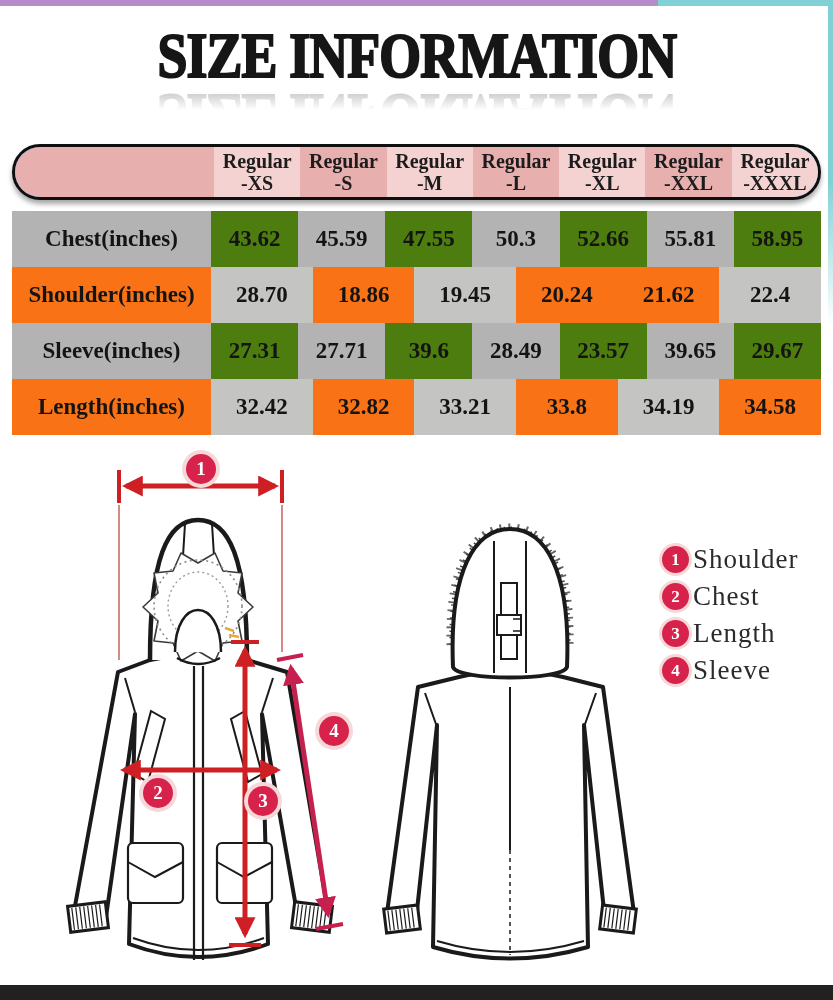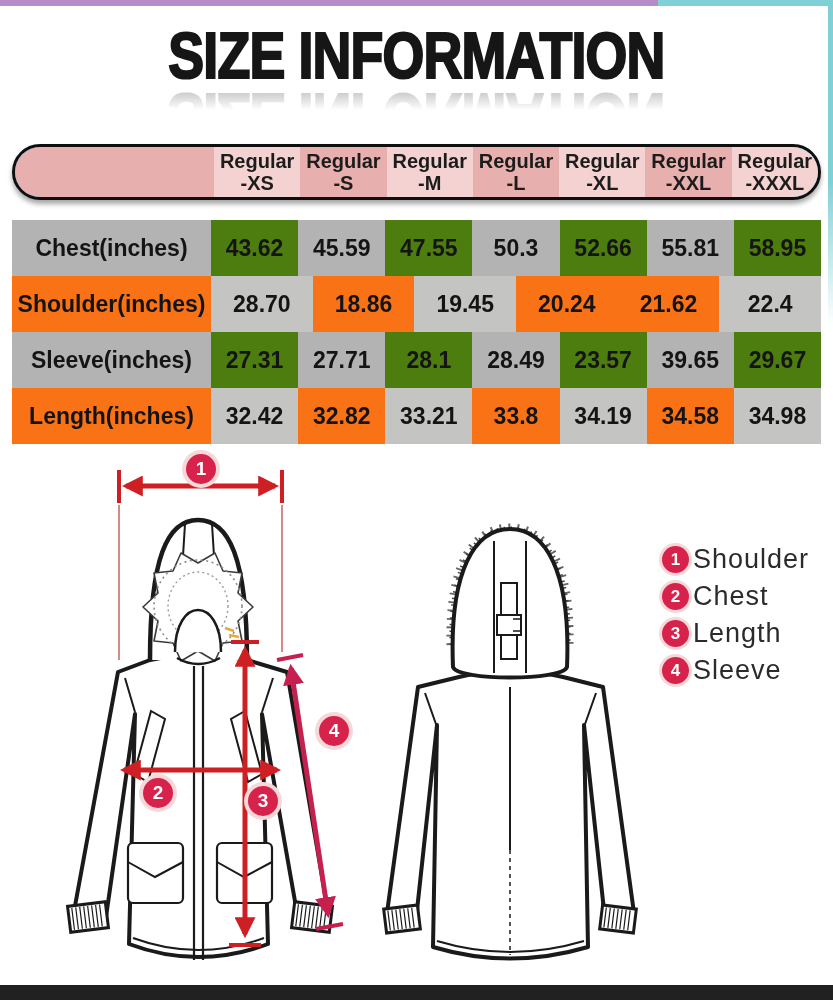--- a/index.html
+++ b/index.html
@@ -1,17 +1,17 @@
 <!DOCTYPE html>
 <html><head>
 <meta charset="utf-8">
 <style>
   html,body{margin:0;padding:0;background:#fff;}
   #canvas{position:relative;width:833px;height:1000px;background:#ffffff;overflow:hidden;
-          font-family:Liberation Sans, sans-serif;}
+          font-family:Liberation Serif, serif;}
   
   .stripe{position:absolute;}
   #stripe-top-purple{left:0;top:0;width:658px;height:6px;background:#b58cc8;}
   #stripe-top-teal{left:658px;top:0;width:175px;height:6px;background:#80d1d6;}
   #stripe-right-teal{right:0;top:6px;width:5px;height:320px;
       background:linear-gradient(to bottom,#80d1d6 0%,#80d1d6 55%,rgba(128,209,214,0) 100%);}
   #bottom-bar{position:absolute;left:0;top:985px;width:833px;height:15px;background:#212121;}
 
   
   #title-wrap{position:absolute;left:0;top:18px;width:833px;text-align:center;}
@@ -22,21 +22,21 @@
 
   
   #size-table{position:absolute;left:12px;top:144px;width:809px;}
   #table-header{display:flex;height:56px;border:3px solid #0f0f0f;border-radius:30px;
       overflow:hidden;box-sizing:border-box;box-shadow:0 4px 5px rgba(0,0,0,0.35);background:#0ea5e9;}
   .hcell{flex:1;display:flex;flex-direction:column;align-items:center;justify-content:center;
       font-size:20px;font-weight:700;color:#1c1c1c;line-height:1.12;}
   .hcell.label{flex:0 0 199px;}
   .hcell.dark{background:#e7afae;}
   .hcell.light{background:#f4d2d1;}
-  #table-body{margin-top:20px;}
+  #table-body{margin-top:11px;}
   .trow{display:flex;height:56px;}
   .tcell{flex:1;display:flex;align-items:center;justify-content:center;
       font-size:23px;font-weight:700;color:#141414;}
   .tcell.label{flex:0 0 199px;}
   .trow.odd  .tcell.dark{background:#b3b3b3;}
   .trow.odd  .tcell.light{background:#4d7c0f;}
   .trow.even .tcell.dark{background:#f97316;}
   .trow.even .tcell.light{background:#c4c4c3;}
 
   
@@ -121,35 +121,34 @@
         <div class="tcell dark">18.86</div>
         <div class="tcell light">19.45</div>
         <div class="tcell dark">20.24</div>
         <div class="tcell dark">21.62</div>
         <div class="tcell light">22.4</div>
       </div>
       <div class="trow odd">
         <div class="tcell label dark">Sleeve(inches)</div>
         <div class="tcell light">27.31</div>
         <div class="tcell dark">27.71</div>
-        <div class="tcell light">28.1</div>
+        <div class="tcell light">39.6</div>
         <div class="tcell dark">28.49</div>
         <div class="tcell light">23.57</div>
         <div class="tcell dark">39.65</div>
         <div class="tcell light">29.67</div>
       </div>
       <div class="trow even">
         <div class="tcell label dark">Length(inches)</div>
         <div class="tcell light">32.42</div>
         <div class="tcell dark">32.82</div>
         <div class="tcell light">33.21</div>
         <div class="tcell dark">33.8</div>
         <div class="tcell light">34.19</div>
         <div class="tcell dark">34.58</div>
-        <div class="tcell light">34.98</div>
       </div>
     </div>
   </div>
 
   <svg id="front-jacket" class="jacket-svg" viewBox="0 0 310 475" fill="none" xmlns="http://www.w3.org/2000/svg">
 
     <path d="M95,160 L63,172 L20,406 L50,424 L80,214 L74,444 Q143,470 213,444 L207,214 L244,424 L272,406 L232,172 L192,160 Q143,150 95,160 Z" fill="#ffffff" stroke="#1a1a1a" stroke-width="4" stroke-linejoin="round"></path>
     <path d="M80,212 L70,178" stroke="#1a1a1a" stroke-width="2"></path>
     <path d="M207,212 L218,178" stroke="#1a1a1a" stroke-width="2"></path>
     <path d="M78,438 Q143,462 209,438" stroke="#1a1a1a" stroke-width="2"></path>

